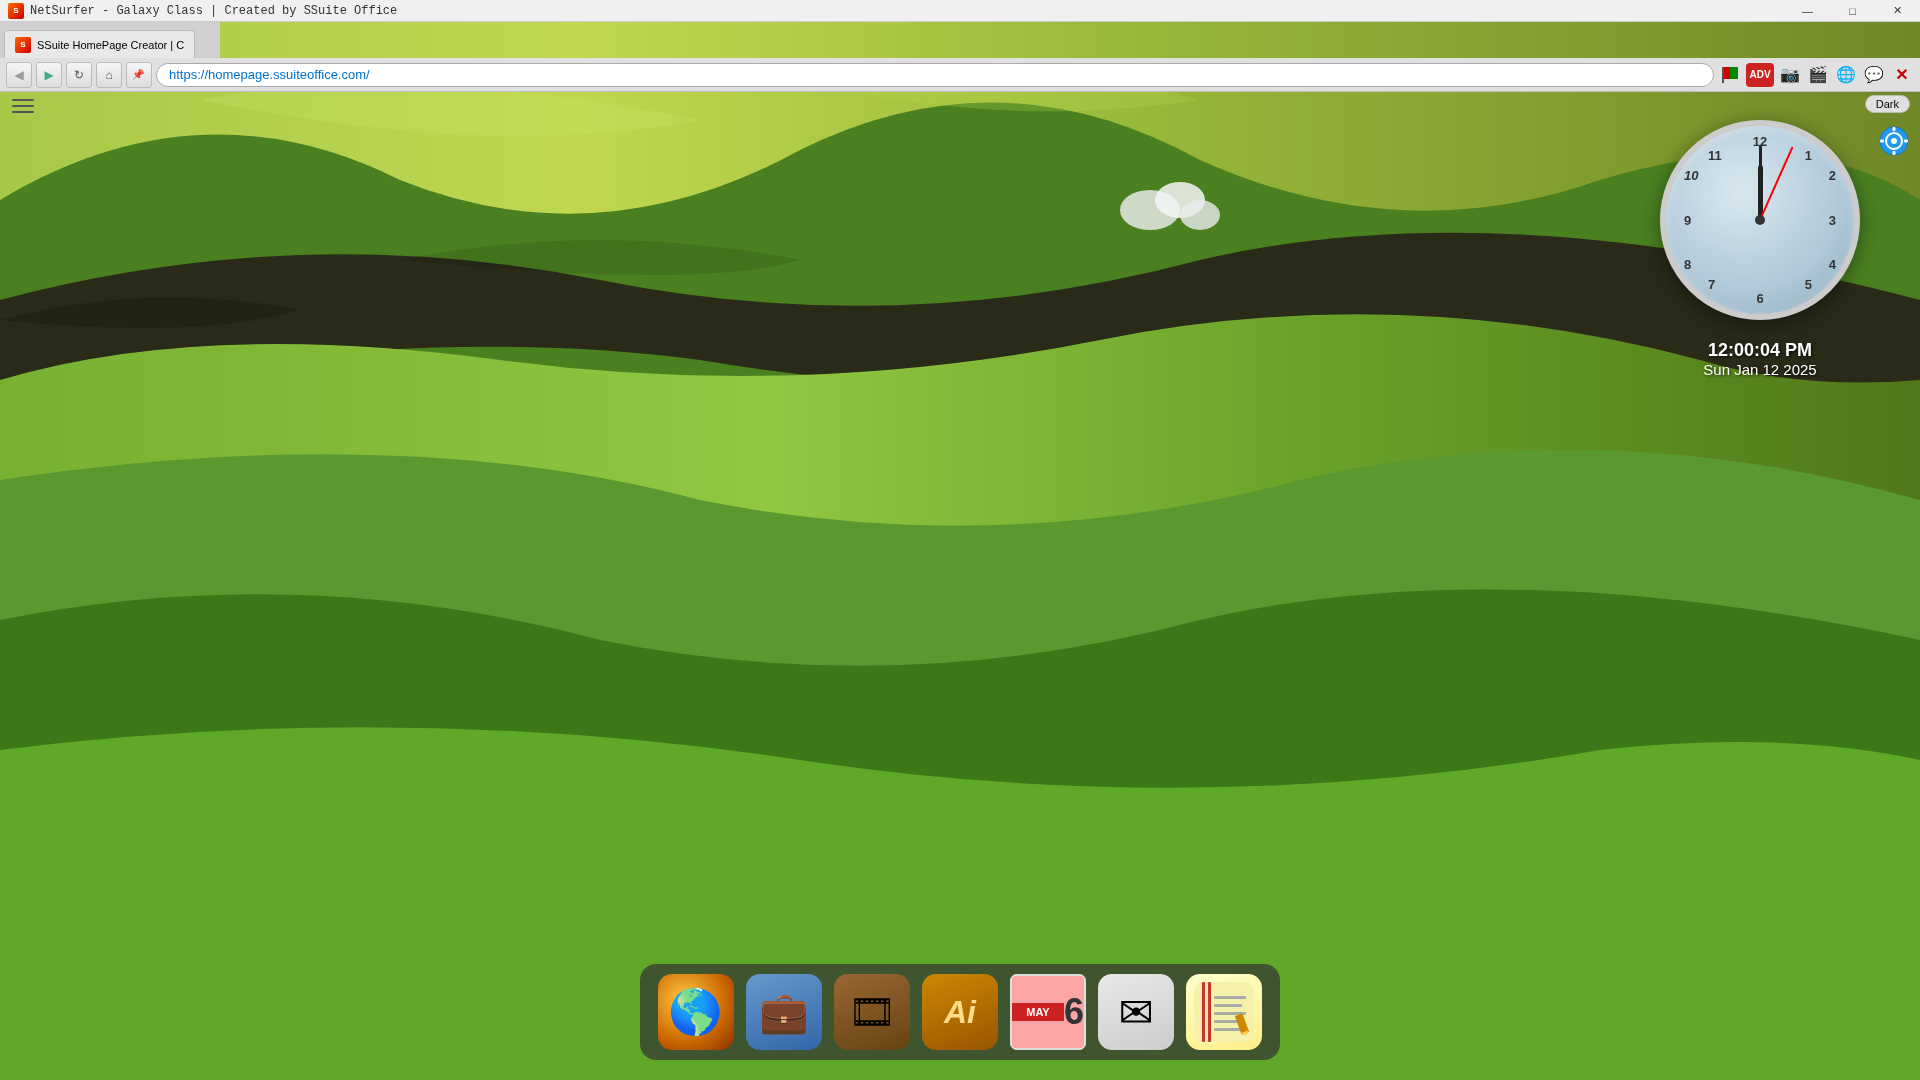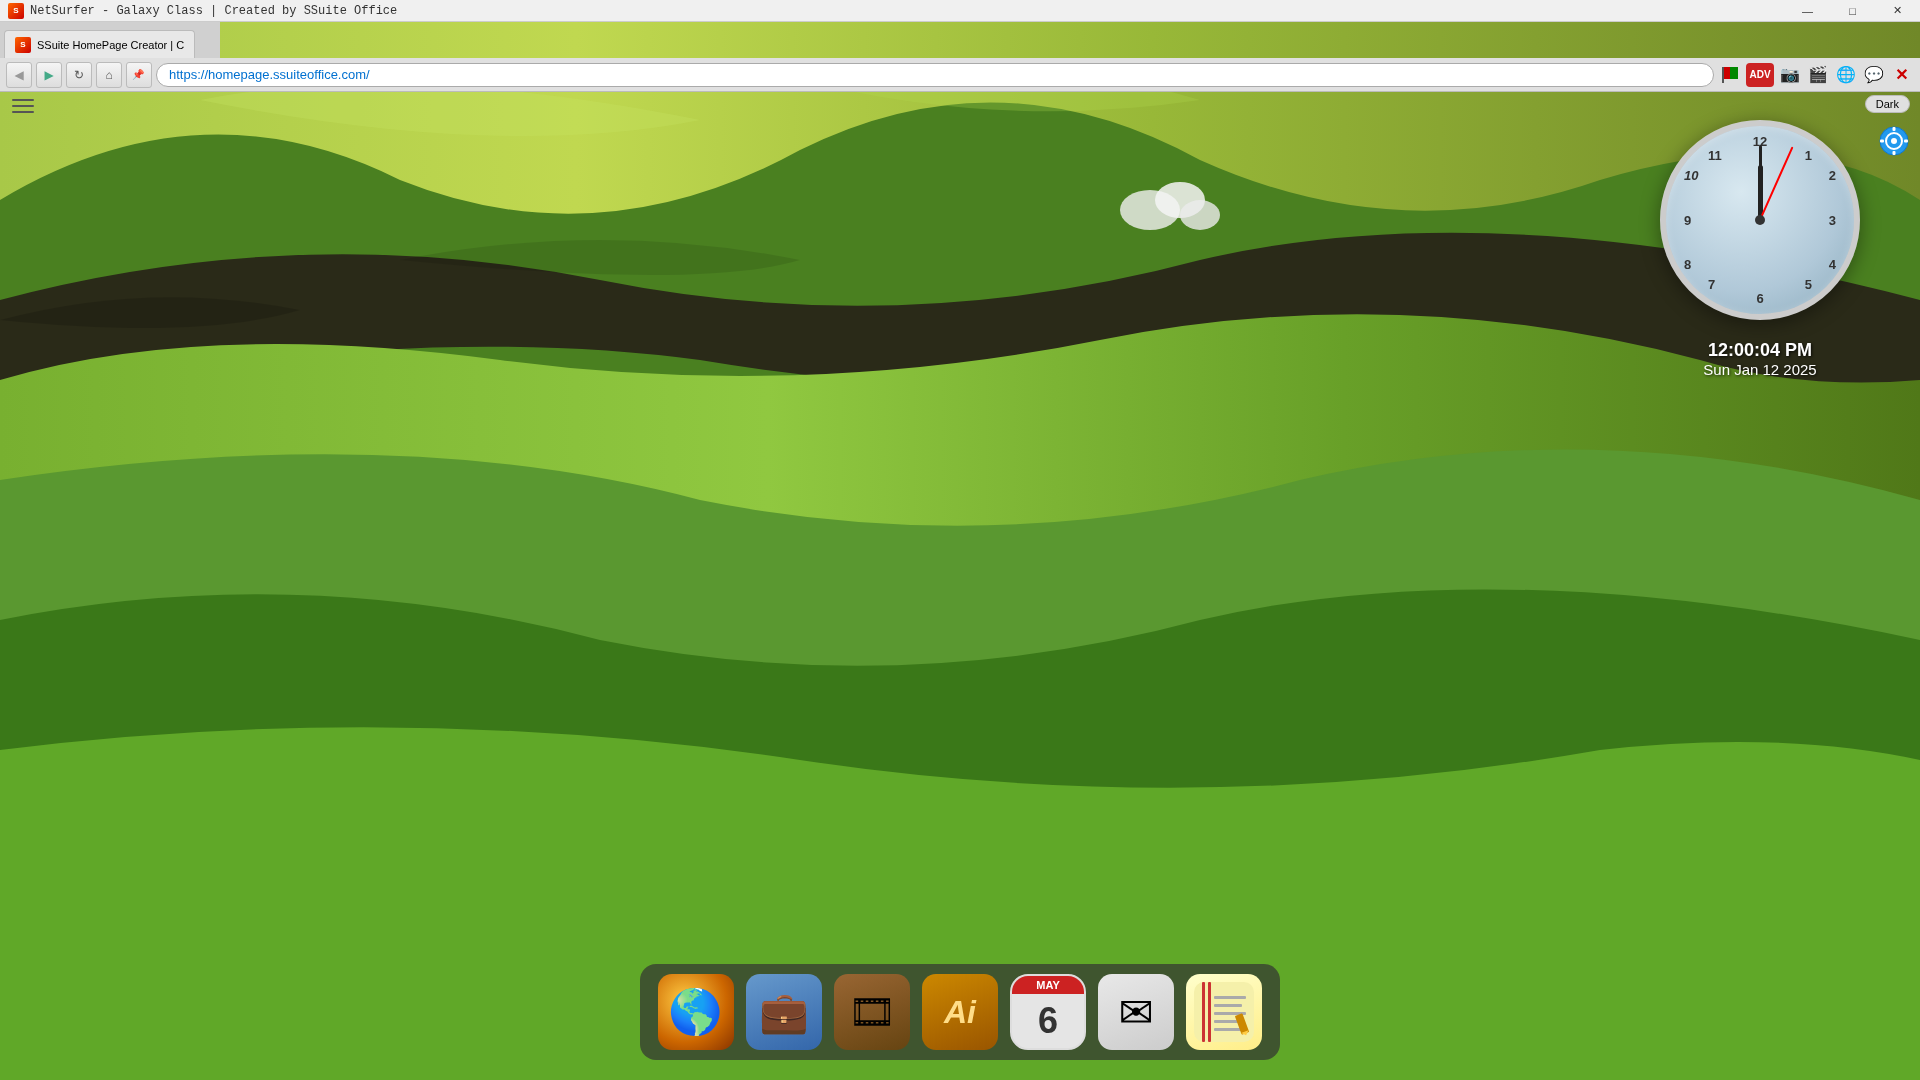--- a/index.html
+++ b/index.html
@@ -312,23 +312,23 @@
       border-radius: 14px;
       display: flex; align-items: center; justify-content: center;
       color: #ffdd88;
       font-size: 32px;
       font-weight: bold;
       font-style: italic;
       font-family: Liberation Sans, sans-serif;
     }
     .icon-calendar {
       width: 76px; height: 76px;
-      background: #e5e5e5;
-      border-radius: 18px;
-      display: flex; flex-direction: column; align-items: center; justify-content: flex-start;
+      background: #fca5a5;
+      border-radius: 6px;
+      display: flex; flex-direction: row; align-items: center; justify-content: flex-start;
       overflow: hidden;
       border: 2px solid #ddd;
     }
     .cal-top { background: #cc2222; width: 100%; text-align: center; color: white; font-size: 11px; font-weight: bold; padding: 3px 0; }
     .cal-num { font-size: 36px; font-weight: bold; color: #333; flex: 1; display: flex; align-items: center; justify-content: center; }
     .icon-mail {
       width: 76px; height: 76px;
       background: linear-gradient(160deg, #e8e8e8, #cccccc);
       border-radius: 14px;
       display: flex; align-items: center; justify-content: center;

